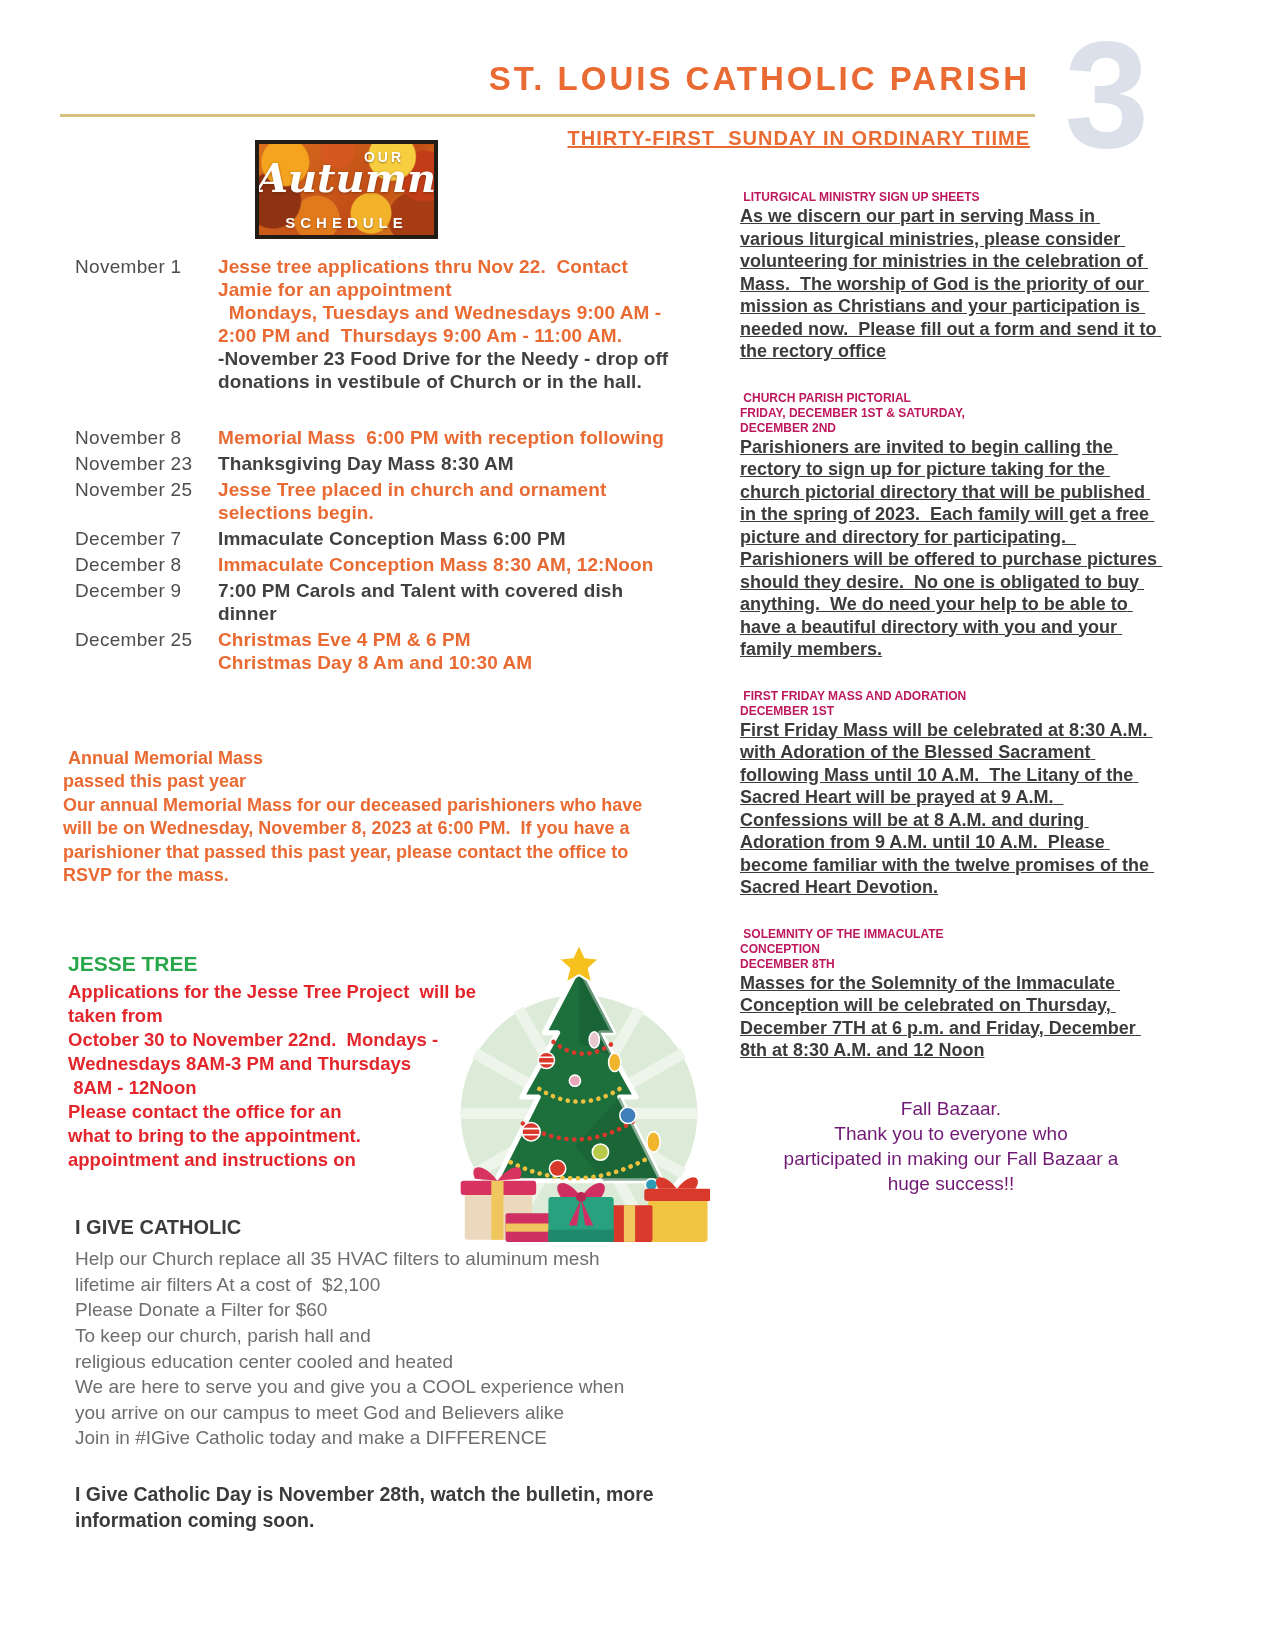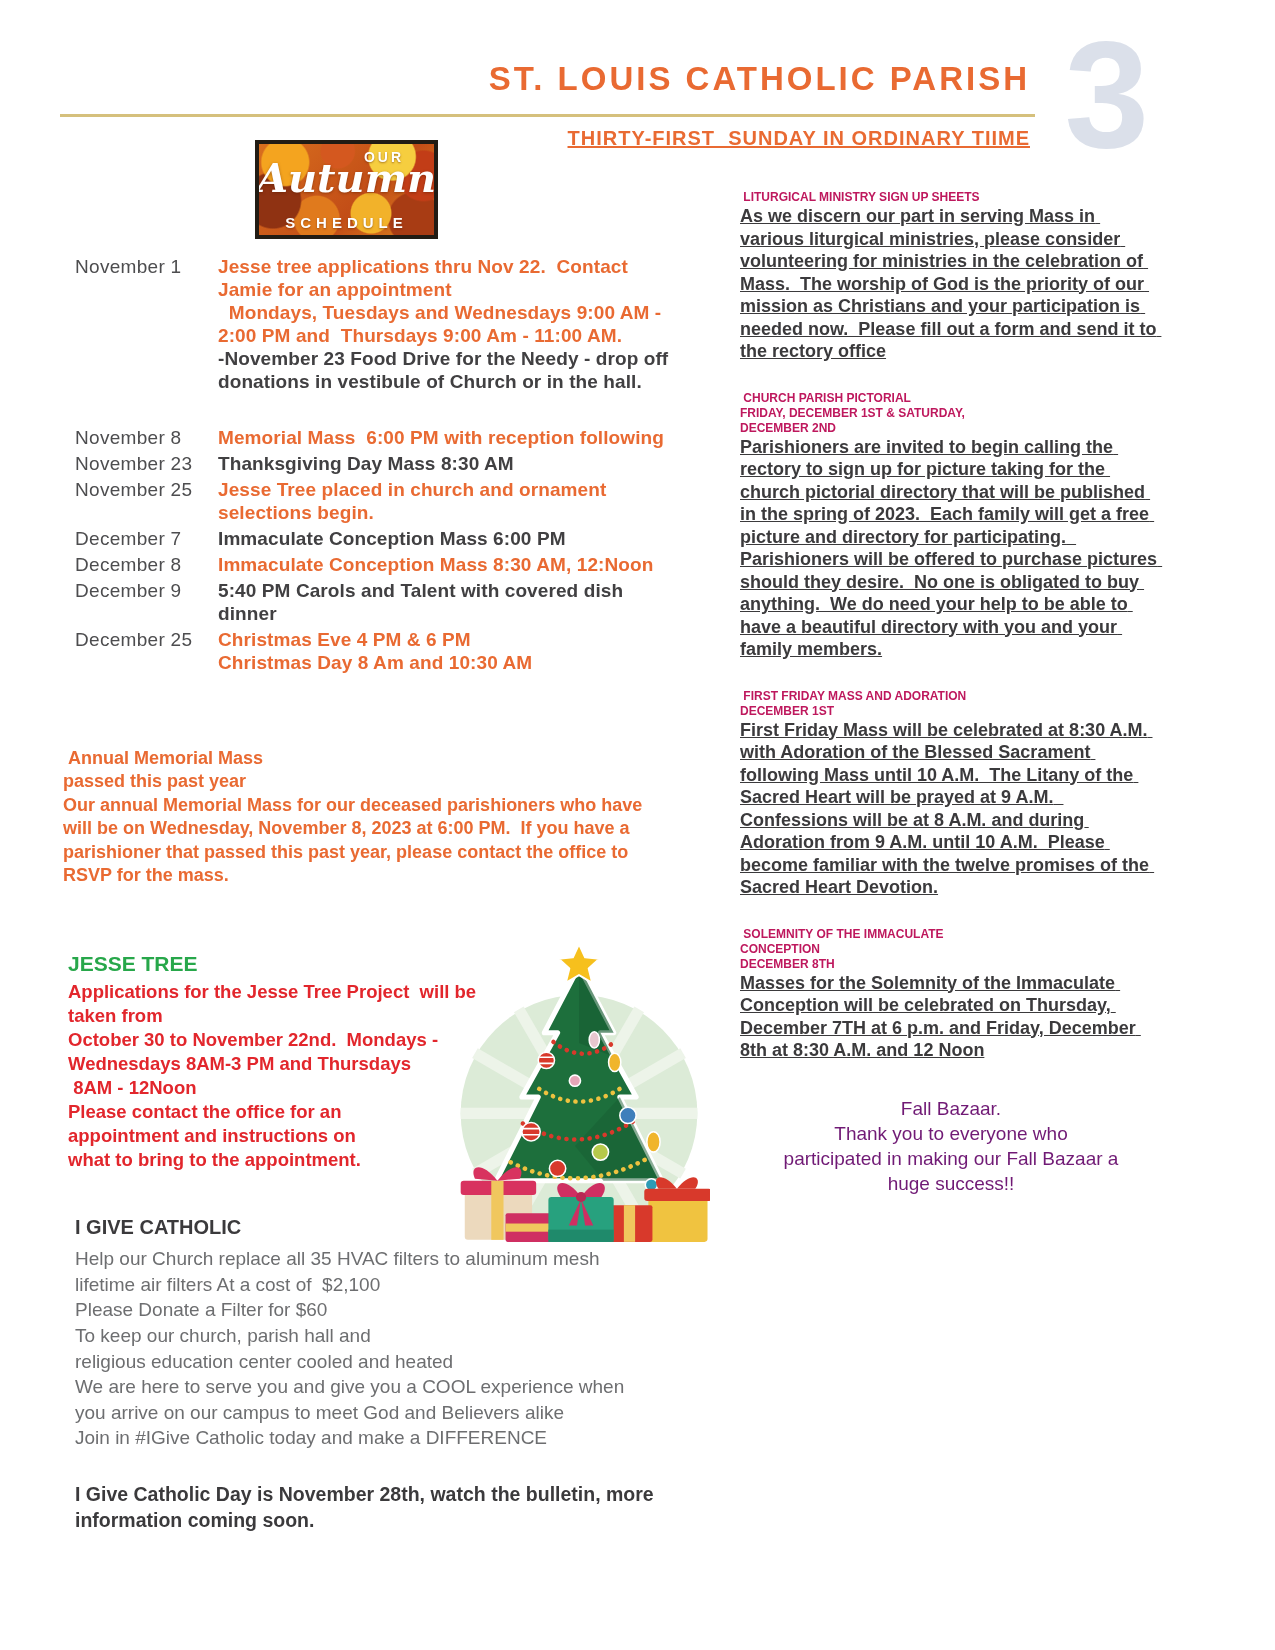--- a/index.html
+++ b/index.html
@@ -129,21 +129,21 @@
         </div>
         <div class="sched-row">
           <div class="sched-date">December 8</div>
           <div class="sched-desc">
             <div class="sched-line c-orange">Immaculate Conception Mass 8:30 AM, 12:Noon</div>
           </div>
         </div>
         <div class="sched-row">
           <div class="sched-date">December 9</div>
           <div class="sched-desc">
-            <div class="sched-line c-dark">5:40 PM Carols and Talent with covered dish</div>
+            <div class="sched-line c-dark">7:00 PM Carols and Talent with covered dish</div>
             <div class="sched-line c-dark">dinner</div>
           </div>
         </div>
         <div class="sched-row">
           <div class="sched-date">December 25</div>
           <div class="sched-desc">
             <div class="sched-line c-orange">Christmas Eve 4 PM &amp; 6 PM</div>
             <div class="sched-line c-orange">Christmas Day 8 Am and 10:30 AM</div>
           </div>
         </div>
@@ -163,22 +163,22 @@
 
   <div id="jesse">
     <div id="jesse-title">JESSE TREE</div>
     <div id="jesse-lines">
         <div class="jesse-line">Applications for the Jesse Tree Project  will be</div>
         <div class="jesse-line">taken from</div>
         <div class="jesse-line">October 30 to November 22nd.  Mondays -</div>
         <div class="jesse-line">Wednesdays 8AM-3 PM and Thursdays</div>
         <div class="jesse-line"> 8AM - 12Noon</div>
         <div class="jesse-line">Please contact the office for an</div>
+        <div class="jesse-line">what to bring to the appointment.</div>
         <div class="jesse-line">appointment and instructions on</div>
-        <div class="jesse-line">what to bring to the appointment.</div>
       </div>
   </div>
 
   <div id="tree-wrap">
     <svg viewBox="0 0 256 300" width="262" height="306">
       <circle cx="128" cy="168" r="116" fill="#dcebd7"></circle>
       <g stroke="#edf4e9" stroke-width="11">
         <line x1="128" y1="168" x2="244" y2="168"></line>
           <line x1="128" y1="168" x2="230" y2="109"></line>
         <line x1="128" y1="168" x2="187" y2="66"></line>

